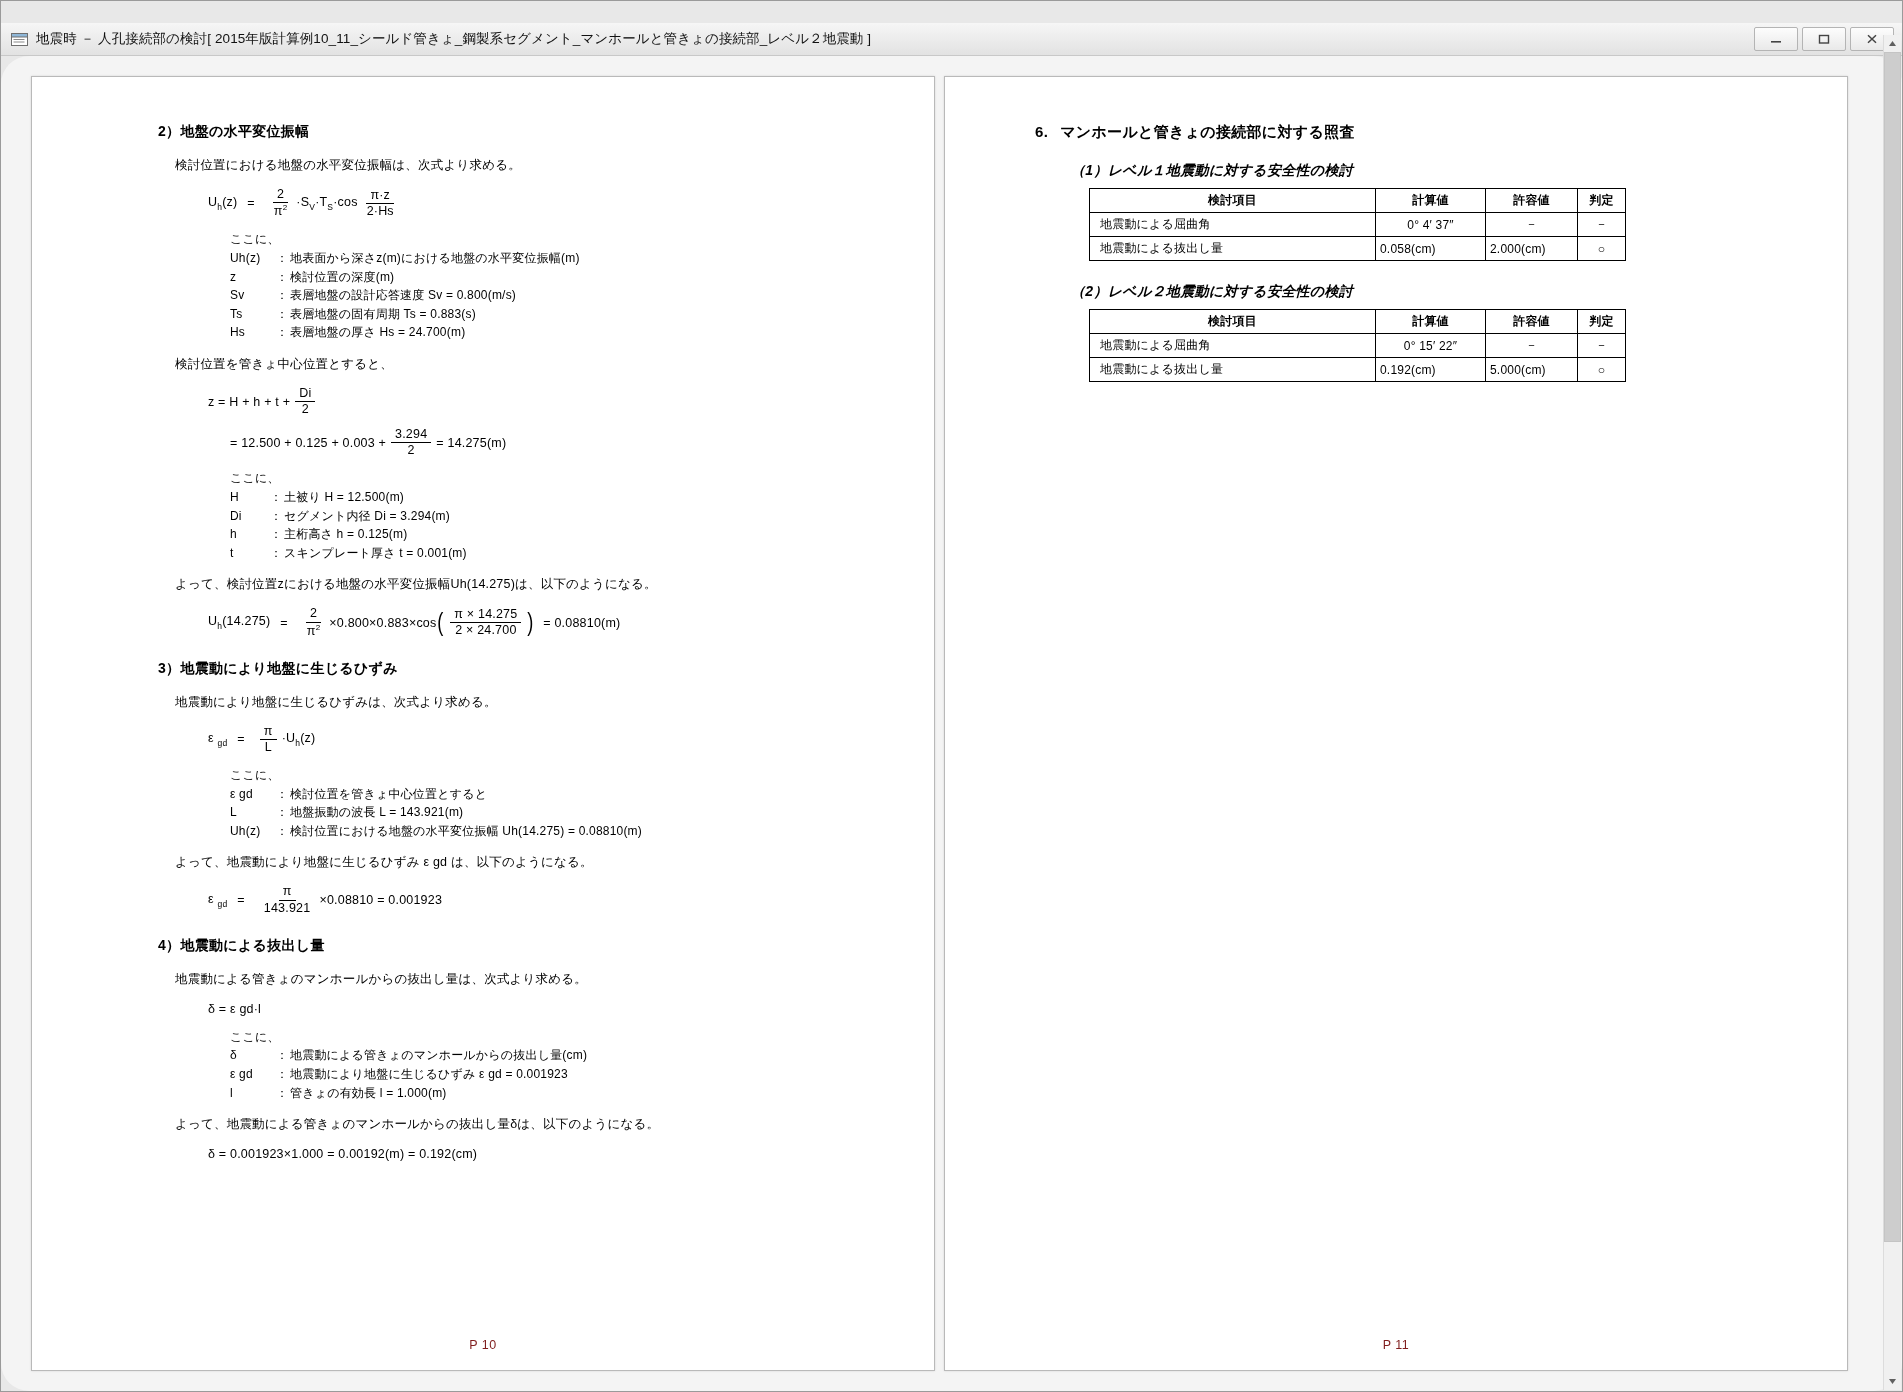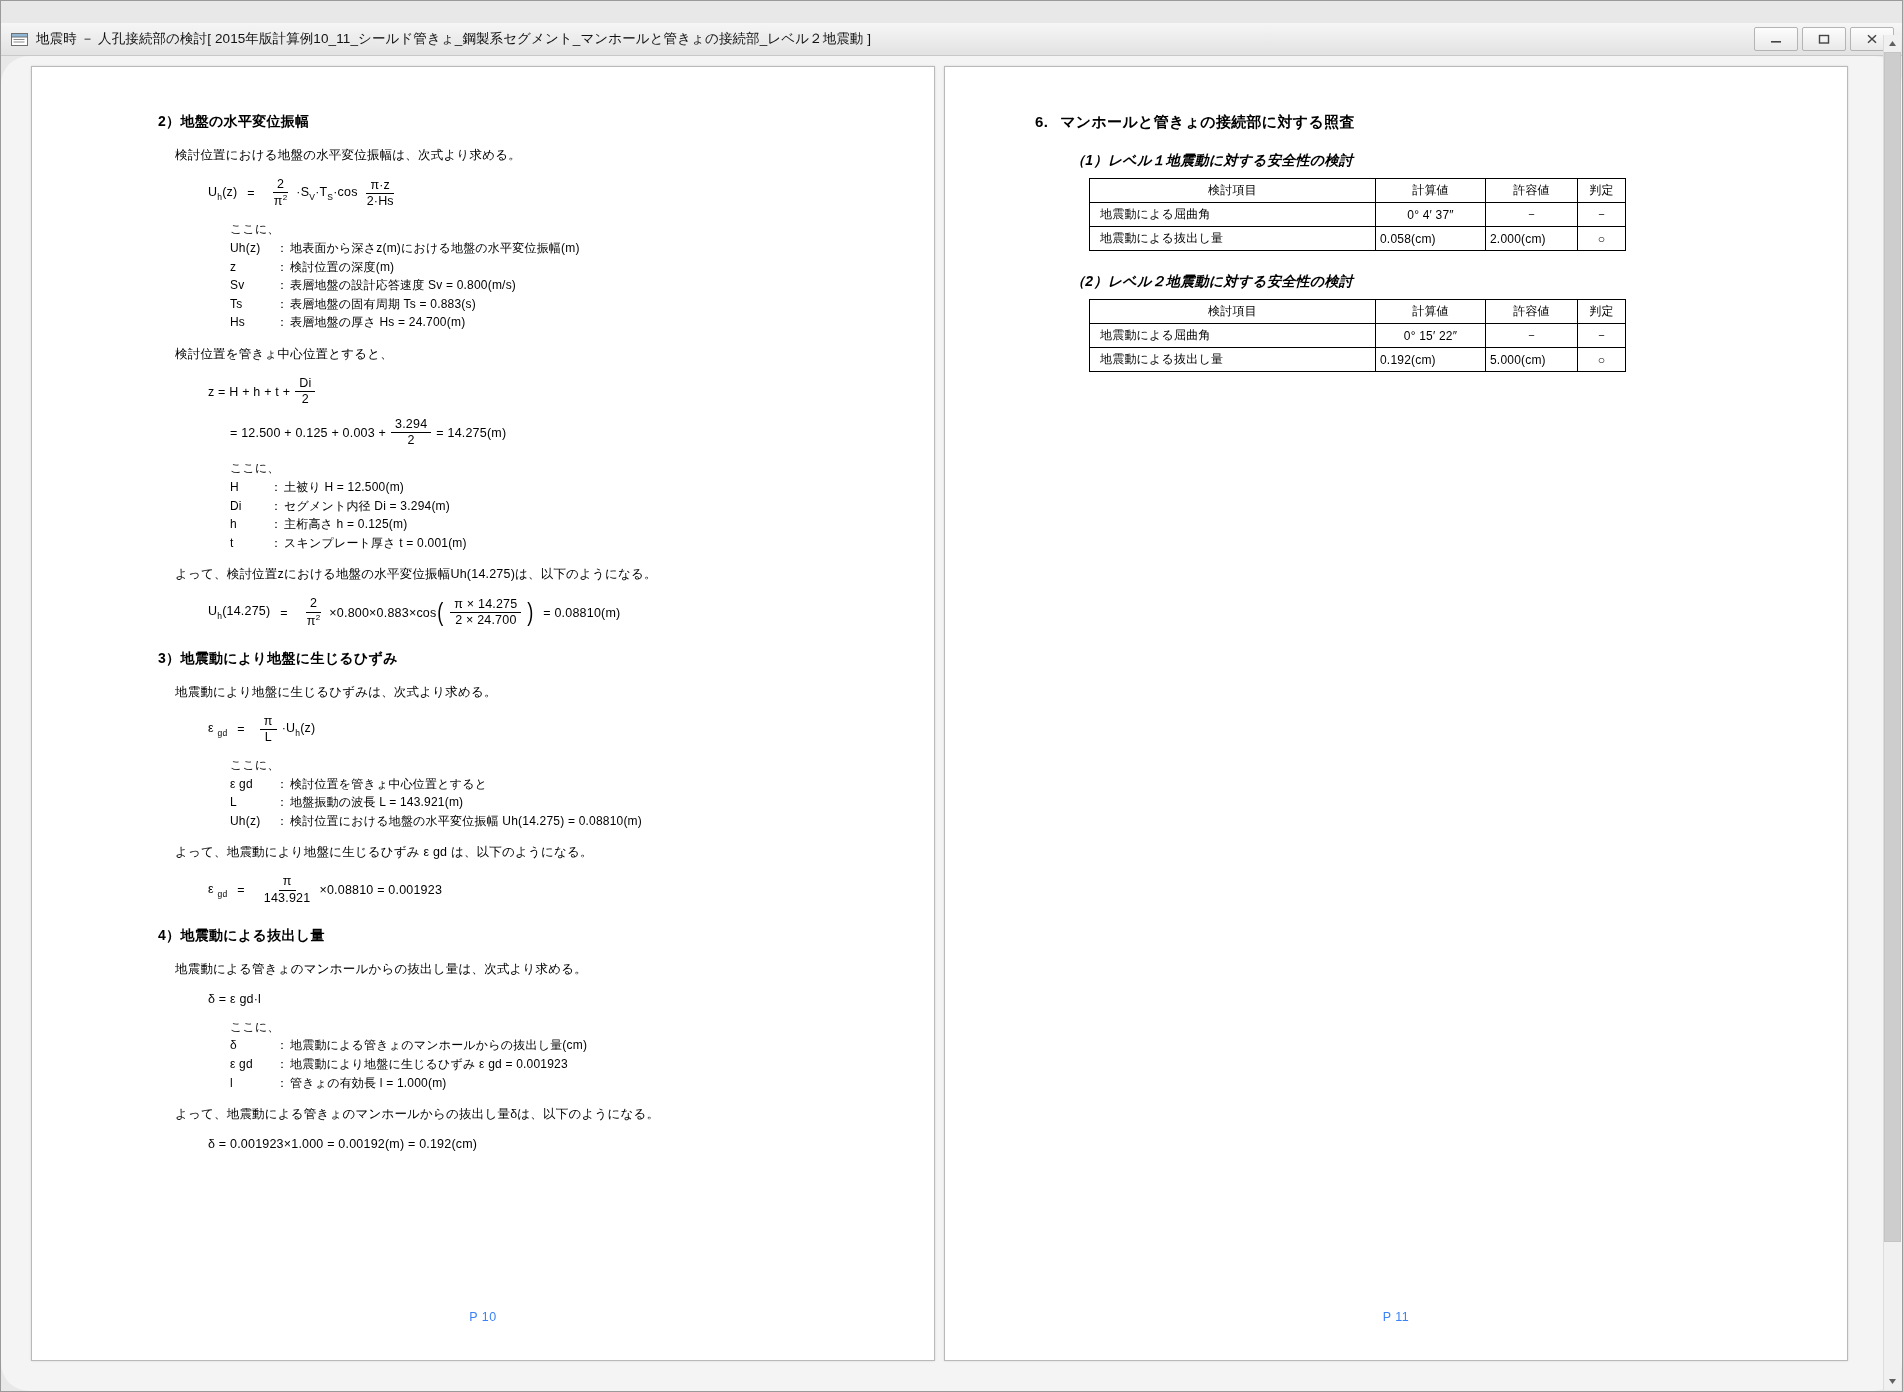--- a/index.html
+++ b/index.html
@@ -70,21 +70,21 @@
   .win-btn.close {
     background: linear-gradient(to bottom,#fdfdfd,#e9e9e9);
   }
   .win-btn svg { display: block; }
 
   
   .doc-area {
     flex: 1 1 auto;
     position: relative;
     background: #f4f4f4;
-    padding: 10px 0 0 0;
+    padding: 20px 0 0 0;
     box-sizing: border-box;
     overflow: hidden;
     display: flex;
     justify-content: flex-start;
     border-radius: 28px;
   }
   .pages {
     display: flex;
     gap: 9px;
     margin-left: 30px;
@@ -100,25 +100,25 @@
     font-family: "Liberation Sans", sans-serif;
     color: #000;
   }
   .page-inner {
     position: absolute;
     left: 0; top: 0; right: 0; bottom: 0;
     padding: 46px 48px 0 48px;
   }
   .page-footer {
     position: absolute;
-    bottom: 36px;
+    bottom: 18px;
     left: 0; right: 0;
     text-align: center;
     font-size: 12.5px;
-    color: #3b82f6;
+    color: #7f1d1d;
     letter-spacing: 0.5px;
   }
 
   
   .h-num {
     font-size: 14px;
     font-weight: bold;
     margin: 0 0 16px 0;
     padding-left: 78px;
     letter-spacing: 0.3px;
@@ -197,21 +197,21 @@
     font-size: 12px;
   }
   table.chk th, table.chk td {
     border: 1px solid #000;
     padding: 3px 4px;
     text-align: center;
     letter-spacing: 0.2px;
     height: 17px;
     box-sizing: border-box;
   }
-  table.chk th { font-weight: normal; }
+  table.chk th { font-weight: bold; }
   table.chk td.left { text-align: left; padding-left: 10px; }
   table.chk td.right { text-align: left; padding-right: 12px; }
   .col-item { width: 286px; }
   .col-calc { width: 110px; }
   .col-allow { width: 92px; }
   .col-judge { width: 48px; }
 
   
   .vscroll {
     position: absolute;

